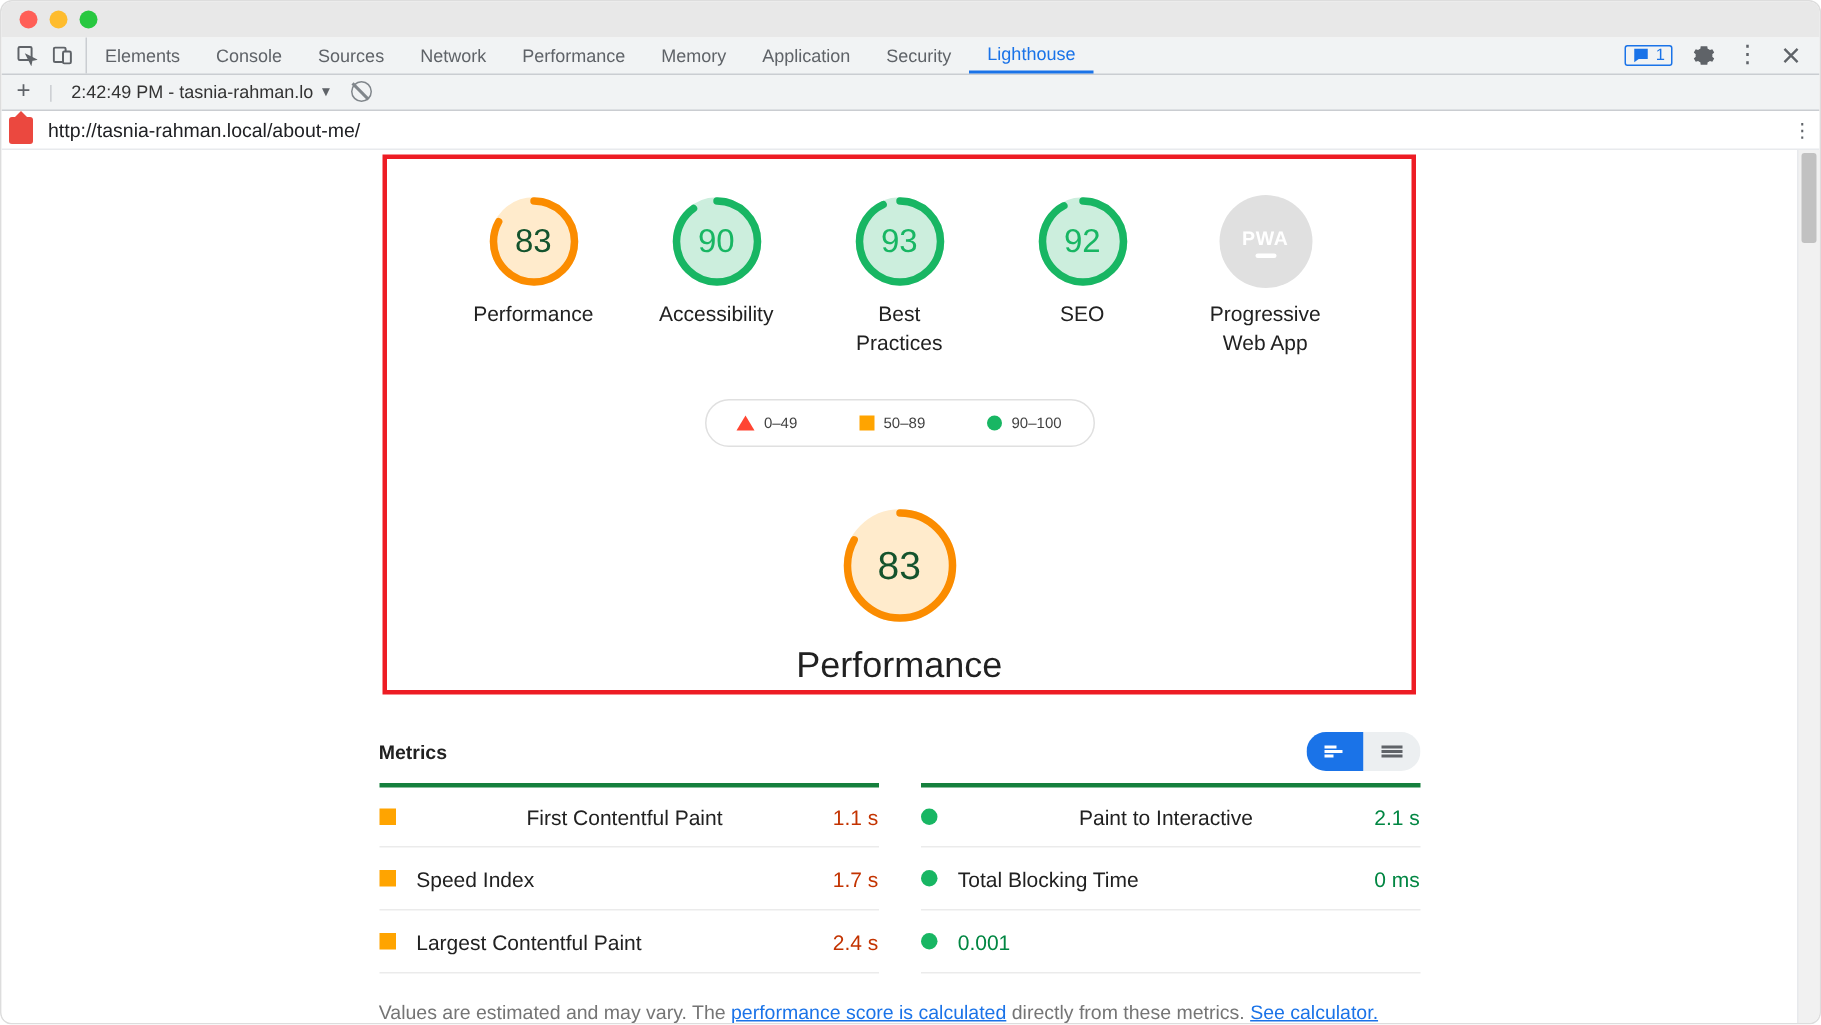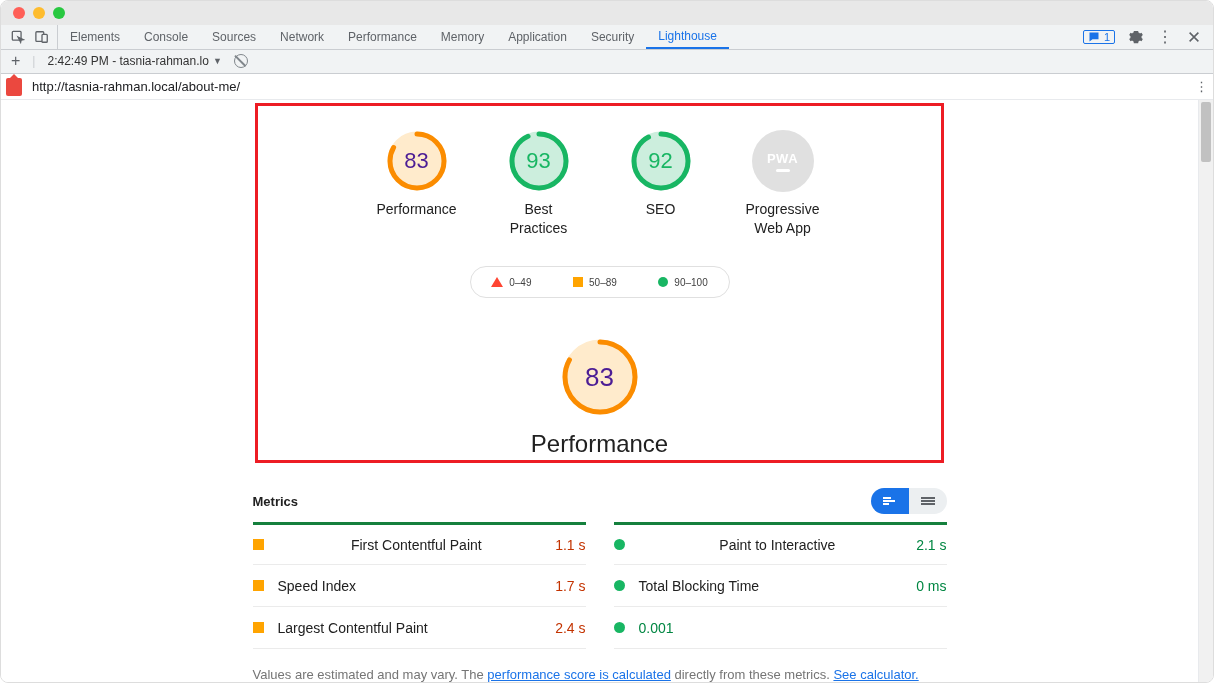--- a/index.html
+++ b/index.html
@@ -47,21 +47,21 @@
   .highlight-box { position: absolute; border: 3px solid #ed1c24; left: 254px; right: 254px; top: 3px; height: 360px; pointer-events: none; z-index: 10; }
 
   
   .gauges { display: flex; justify-content: center; gap: 38px; padding: 30px 0 6px; }
   .gauge-col { display: flex; flex-direction: column; align-items: center; width: 84px; }
   .gauge-col .label { font-size: 14px; color: #212121; text-align: center; margin-top: 8px; line-height: 1.35; }
 
   .gauge { width: 62px; height: 62px; position: relative; }
   .gauge svg { transform: rotate(-90deg); }
   .gauge .num { position: absolute; inset: 0; display: flex; align-items: center; justify-content: center; font-size: 22px; font-weight: 500; }
-  .gauge.orange .num { color: #4c1d95; }
+  .gauge.orange .num { color: #14532d; }
   .gauge.green  .num { color: #18b663; }
 
   .pwa-circle { width: 62px; height: 62px; border-radius: 50%; background: #e0e0e0; display: flex; flex-direction: column; align-items: center; justify-content: center; color: #fff; font-weight: 700; font-size: 13px; letter-spacing: .5px; }
   .pwa-circle .dash { width: 14px; height: 3px; background: #fff; border-radius: 2px; margin-top: 3px; }
 
   
   .legend { width: 260px; margin: 22px auto 0; border: 1px solid #e0e0e0; border-radius: 18px; height: 32px; display: flex; align-items: center; justify-content: space-around; font-size: 12px; color: #424242; }
   .legend-item { display: flex; align-items: center; gap: 6px; font-family: ui-monospace, Menlo, monospace; font-size: 10px; }
   .tri-red { width: 0; height: 0; border-left: 6px solid transparent; border-right: 6px solid transparent; border-bottom: 10px solid #ff4532; }
   .sq-orange { width: 10px; height: 10px; background: #ffa400; }
@@ -179,20 +179,30 @@
     <circle cx="31" cy="31" r="27" fill="none" stroke="#fb8c00" stroke-width="5" stroke-dasharray="169.64600329384882" stroke-dashoffset="28.839820559954305" stroke-linecap="round"></circle>
   </svg>
       <span class="num">83</span>
     </div>
     <div class="label">Performance</div>
             </div>
             <div class="gauge-col">
     <div class="gauge green">
       <svg width="62" height="62">
     <circle cx="31" cy="31" r="27" fill="#cceedd" stroke="#cceedd" stroke-width="5"></circle>
+    <circle cx="31" cy="31" r="27" fill="none" stroke="#18b663" stroke-width="5" stroke-dasharray="169.64600329384882" stroke-dashoffset="16.96460032938488" stroke-linecap="round"></circle>
+  </svg>
+      <span class="num">90</span>
+    </div>
+    <div class="label">Accessibility</div>
+            </div>
+            <div class="gauge-col">
+    <div class="gauge green">
+      <svg width="62" height="62">
+    <circle cx="31" cy="31" r="27" fill="#cceedd" stroke="#cceedd" stroke-width="5"></circle>
     <circle cx="31" cy="31" r="27" fill="none" stroke="#18b663" stroke-width="5" stroke-dasharray="169.64600329384882" stroke-dashoffset="11.87522023056941" stroke-linecap="round"></circle>
   </svg>
       <span class="num">93</span>
     </div>
     <div class="label">Best<br>Practices</div>
             </div>
             <div class="gauge-col">
     <div class="gauge green">
       <svg width="62" height="62">
     <circle cx="31" cy="31" r="27" fill="#cceedd" stroke="#cceedd" stroke-width="5"></circle>

